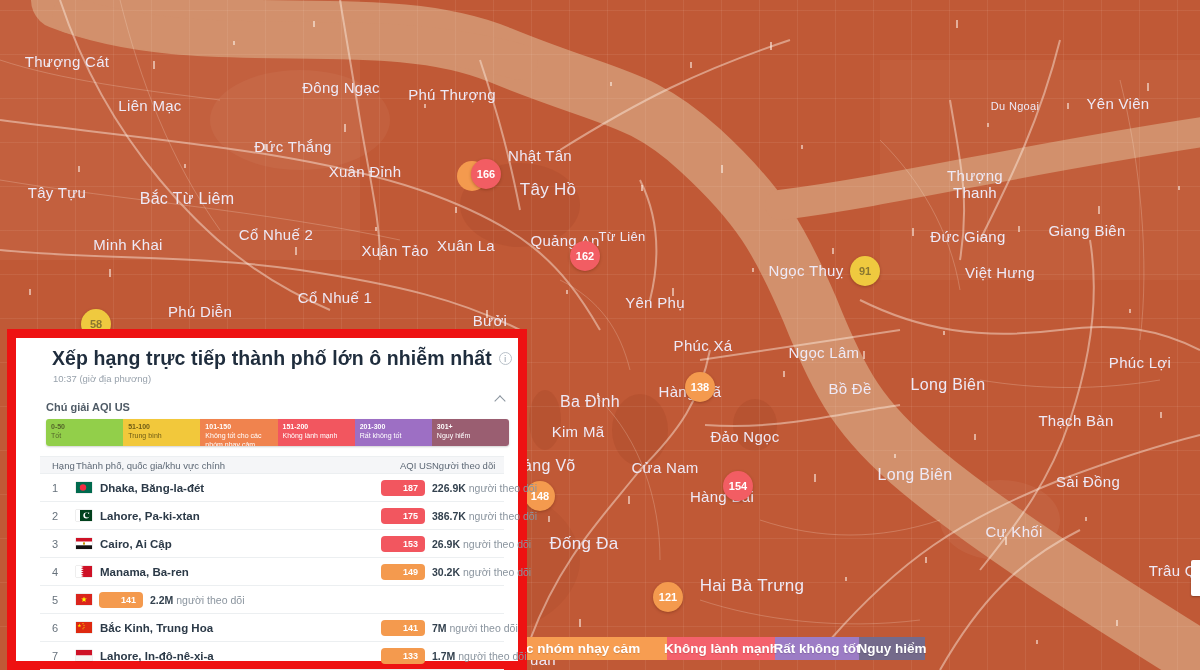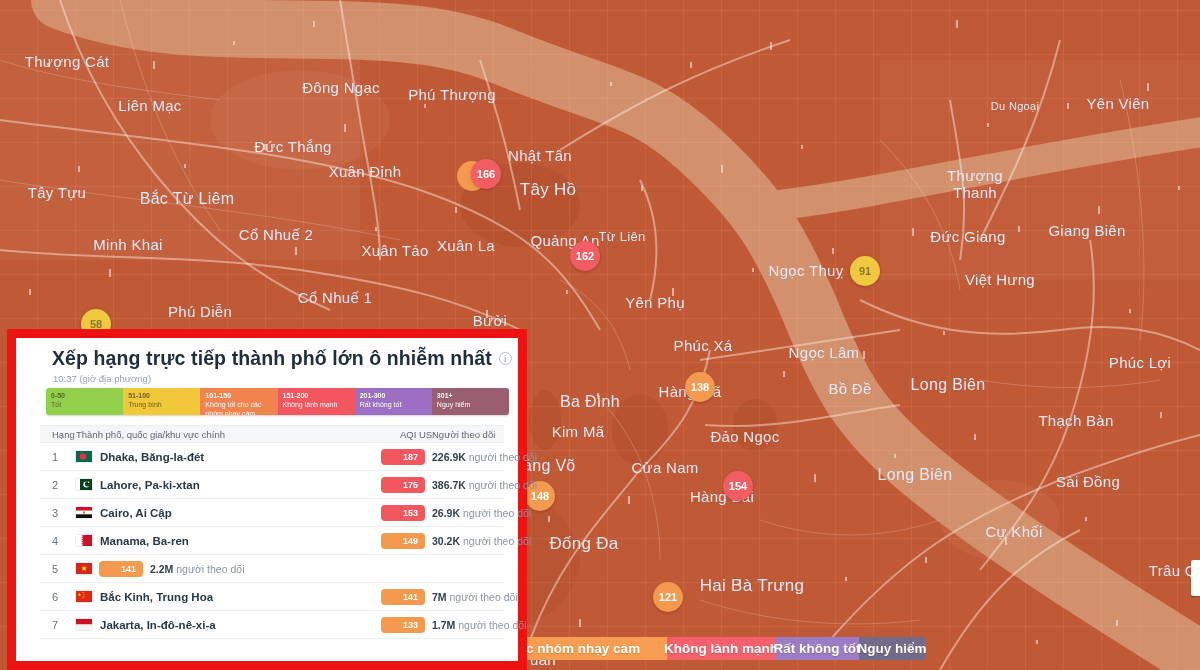--- a/index.html
+++ b/index.html
@@ -146,21 +146,21 @@
     <div class="map-label" style="left: 276px; top: 235px; font-size: 15px;">Cổ Nhuế 2</div>
     <div class="map-label" style="left: 395px; top: 251px; font-size: 15px;">Xuân Tảo</div>
     <div class="map-label" style="left: 466px; top: 246px; font-size: 15px;">Xuân La</div>
     <div class="map-label" style="left: 565px; top: 241px; font-size: 15px;">Quảng An</div>
     <div class="map-label" style="left: 622px; top: 237px; font-size: 13px;">Từ Liên</div>
     <div class="map-label" style="left: 1015px; top: 106px; font-size: 11px;">Du Ngoại</div>
     <div class="map-label" style="left: 1090px; top: 104px; font-size: 15px; margin-left: 28px;">Yên Viên</div>
     <div class="map-label" style="left: 975px; top: 184px; font-size: 15px; white-space: normal; width: 80px;">Thượng Thanh</div>
     <div class="map-label" style="left: 968px; top: 237px; font-size: 15px;">Đức Giang</div>
     <div class="map-label" style="left: 1087px; top: 231px; font-size: 15px;">Giang Biên</div>
-    <div class="map-label" style="left: 1000px; top: 280px; font-size: 15px;">Việt Hưng</div>
+    <div class="map-label" style="left: 1000px; top: 273px; font-size: 15px;">Việt Hưng</div>
     <div class="map-label" style="left: 806px; top: 271px; font-size: 15px;">Ngọc Thuỵ</div>
     <div class="map-label" style="left: 335px; top: 298px; font-size: 15px;">Cổ Nhuế 1</div>
     <div class="map-label" style="left: 200px; top: 312px; font-size: 15px;">Phú Diễn</div>
     <div class="map-label" style="left: 490px; top: 321px; font-size: 15px;">Bưởi</div>
     <div class="map-label" style="left: 655px; top: 303px; font-size: 15px;">Yên Phụ</div>
     <div class="map-label" style="left: 703px; top: 346px; font-size: 15px;">Phúc Xá</div>
     <div class="map-label" style="left: 824px; top: 353px; font-size: 15px;">Ngọc Lâm</div>
     <div class="map-label" style="left: 1140px; top: 363px; font-size: 15px;">Phúc Lợi</div>
     <div class="map-label" style="left: 948px; top: 385px; font-size: 16px;">Long Biên</div>
     <div class="map-label" style="left: 850px; top: 389px; font-size: 15px;">Bồ Đề</div>
@@ -273,20 +273,24 @@
 
 <div id="map-control-partial"></div>
 
 <div id="panel">
   <div id="panel-title-row">
     <span id="panel-title">Xếp hạng trực tiếp thành phố lớn ô nhiễm nhất</span>
     <span class="info-icon">i</span>
   </div>
   <div id="panel-time">10:37 (giờ địa phương)</div>
 
+  <div id="legend-heading-row">
+    <span id="legend-heading">Chú giải AQI US</span>
+    <span id="legend-collapse"></span>
+  </div>
   <div id="legend-bar">
       <div class="legend-seg" style="background: rgb(146, 207, 74); color: rgb(85, 102, 42);">
         <span class="legend-range">0-50</span>
         <span class="legend-label">Tốt</span>
       </div>
       <div class="legend-seg" style="background: rgb(242, 200, 59); color: rgb(111, 92, 22);">
         <span class="legend-range">51-100</span>
         <span class="legend-label">Trung bình</span>
       </div>
       <div class="legend-seg" style="background: rgb(240, 131, 78); color: rgb(255, 255, 255);">
@@ -408,21 +412,21 @@
           <span class="c-fol"><b>7M</b> người theo dõi</span>
         </div>
         <div class="rank-row">
           <span class="c-rank">7</span>
           <span class="c-flag">
             <svg xmlns="http://www.w3.org/2000/svg" width="16" height="11" viewBox="0 0 16 11">
               <rect width="16" height="5.5" fill="#ce1126"></rect>
               <rect y="5.5" width="16" height="5.5" fill="#f5f5f5"></rect>
             </svg>
           </span>
-          <span class="c-city">Jakarta, In-đô-nê-xi-a</span>
+          <span class="c-city">Lahore, In-đô-nê-xi-a</span>
           <span class="c-aqi">
             <span class="aqi-badge" style="background: rgb(244, 154, 78);">133</span>
           </span>
           <span class="c-fol"><b>1.7M</b> người theo dõi</span>
         </div>
       </div>
   </div>
 </div>
 
 </body></html>

